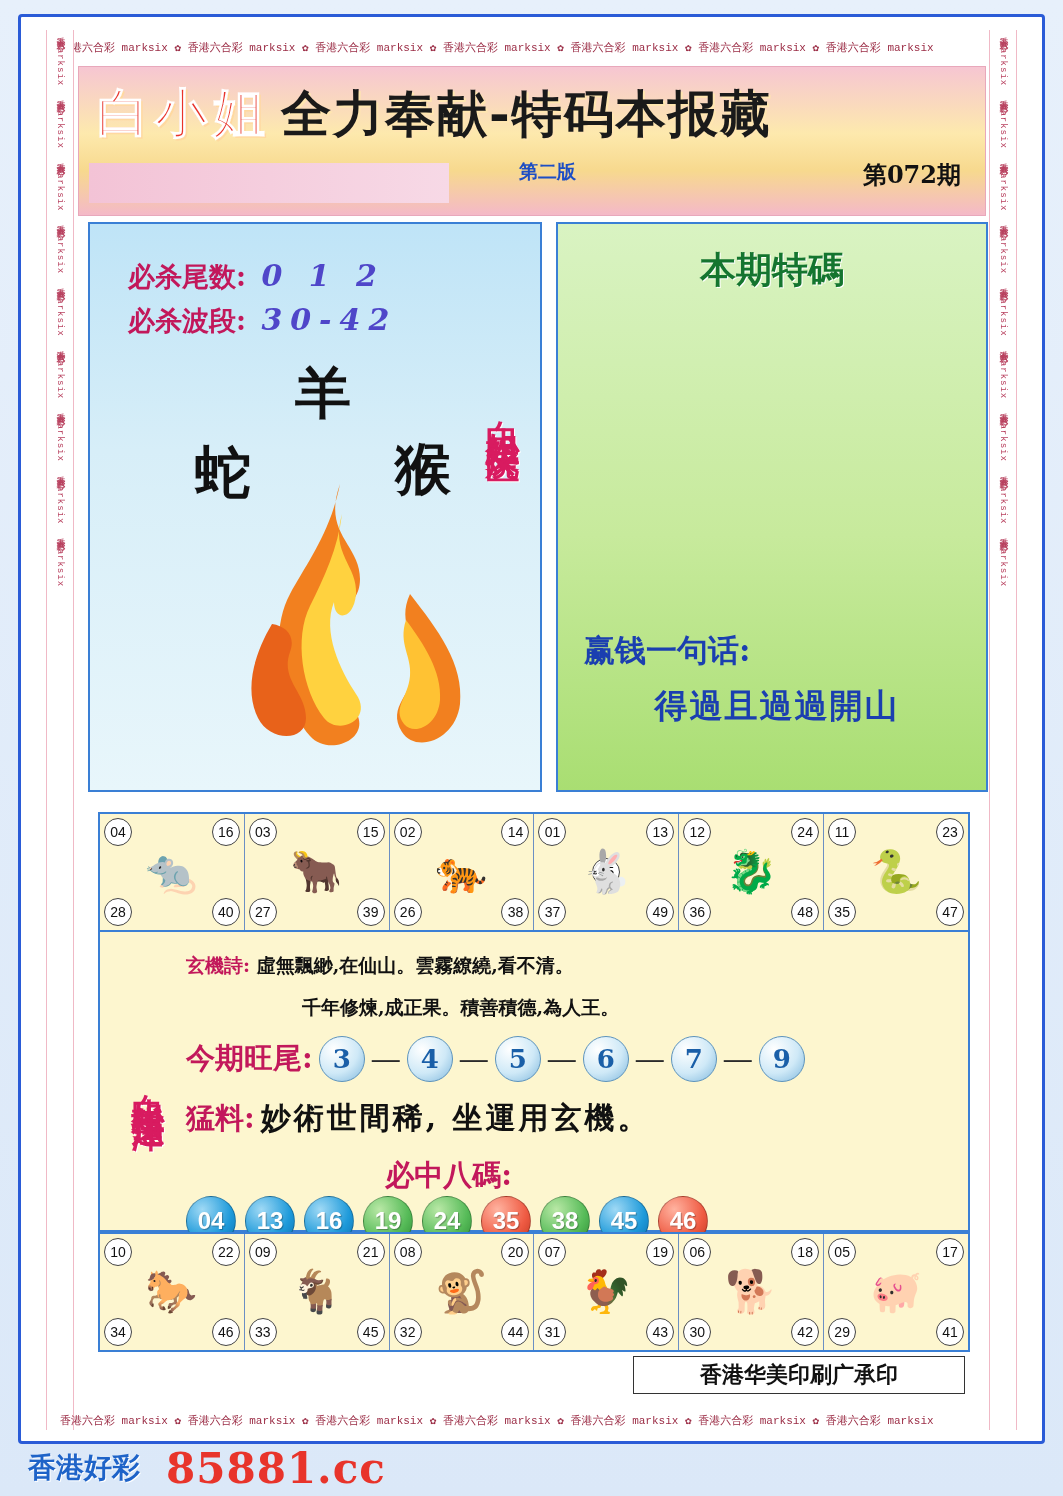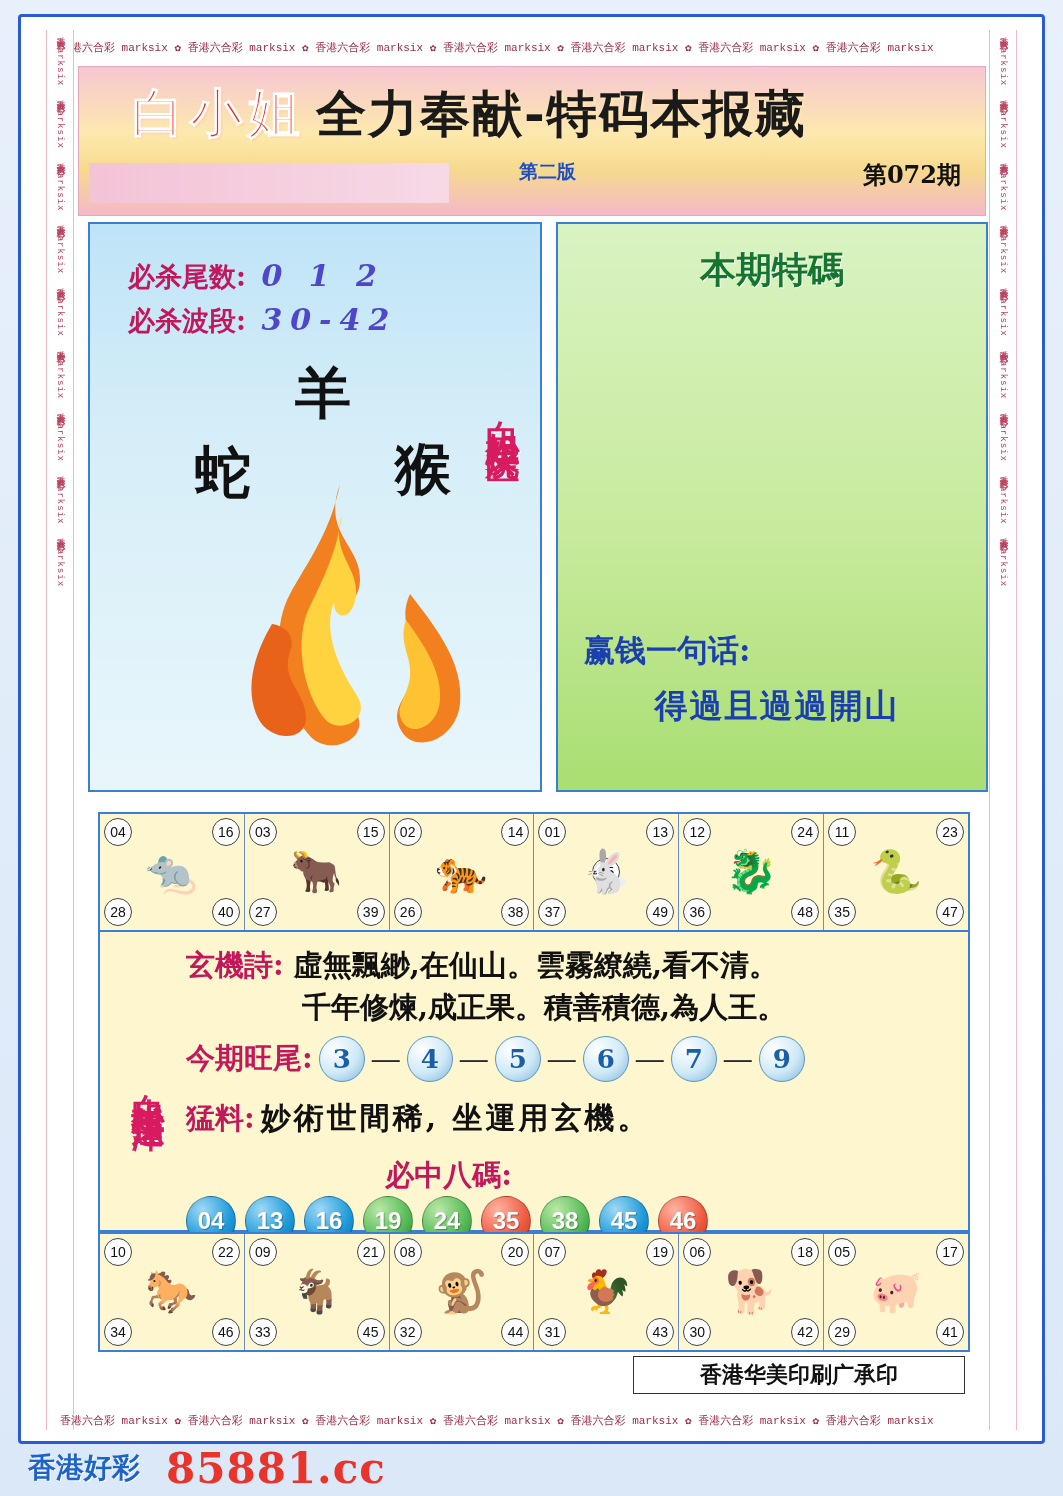--- a/index.html
+++ b/index.html
@@ -51,21 +51,21 @@
     background:linear-gradient(180deg,#f6c6d2 0%,#fde9ad 45%,#f7d98e 70%,#f4b9c8 100%);
     border:1px solid #e8a8bb;
   }
   .mh-title{
     position:absolute;left:18px;top:16px;width:880px;height:62px;
     display:flex;align-items:center;
   }
   .mh-bai{
     font-family:"DejaVu Serif", serif;font-weight:bold;font-size:52px;
     color:#e8342b;-webkit-text-stroke:1px #ffffff;
-    letter-spacing:6px;text-shadow:2px 2px 0 #ffd9a0;margin-left:35px;
+    letter-spacing:6px;text-shadow:2px 2px 0 #ffd9a0;
   }
   .mh-rest{
     font-family:"DejaVu Serif", serif;font-weight:bold;font-size:50px;
     color:#1a1a1a;letter-spacing:2px;margin-left:10px;
     text-shadow:2px 2px 0 #ffe6b0;
   }
   .mh-issue{
     position:absolute;right:24px;top:92px;
     font-family:"DejaVu Serif", serif;font-weight:bold;font-size:24px;color:#111;
   }
@@ -159,21 +159,21 @@
   }
   .vlabel{
     position:absolute;left:10px;top:10px;width:60px;height:280px;
     writing-mode:vertical-rl;
     font-family:"DejaVu Serif", serif;font-weight:bold;font-size:33px;
     color:#d81b60;letter-spacing:4px;text-shadow:1px 1px 0 #fff;
     display:flex;align-items:flex-start;justify-content:center;
   }
   .poem{
     position:absolute;left:86px;top:12px;width:770px;
-    font-family:"DejaVu Serif", serif;font-weight:bold;font-size:29px;color:#111;
+    font-family:"DejaVu Serif", serif;font-weight:bold;font-size:19px;color:#111;
     line-height:42px;
   }
   .poem .lab{color:#c2185b;}
   .rowline{position:absolute;left:86px;display:flex;align-items:center;justify-content:flex-end;}
   .r-wang{top:104px;}
   .r-meng{top:166px;}
   .r-bazi{top:224px;flex-direction:column;}
   .lab-pink{
     font-family:"DejaVu Serif", serif;font-weight:bold;font-size:29px;color:#c2185b;
     white-space:nowrap;margin-right:6px;

